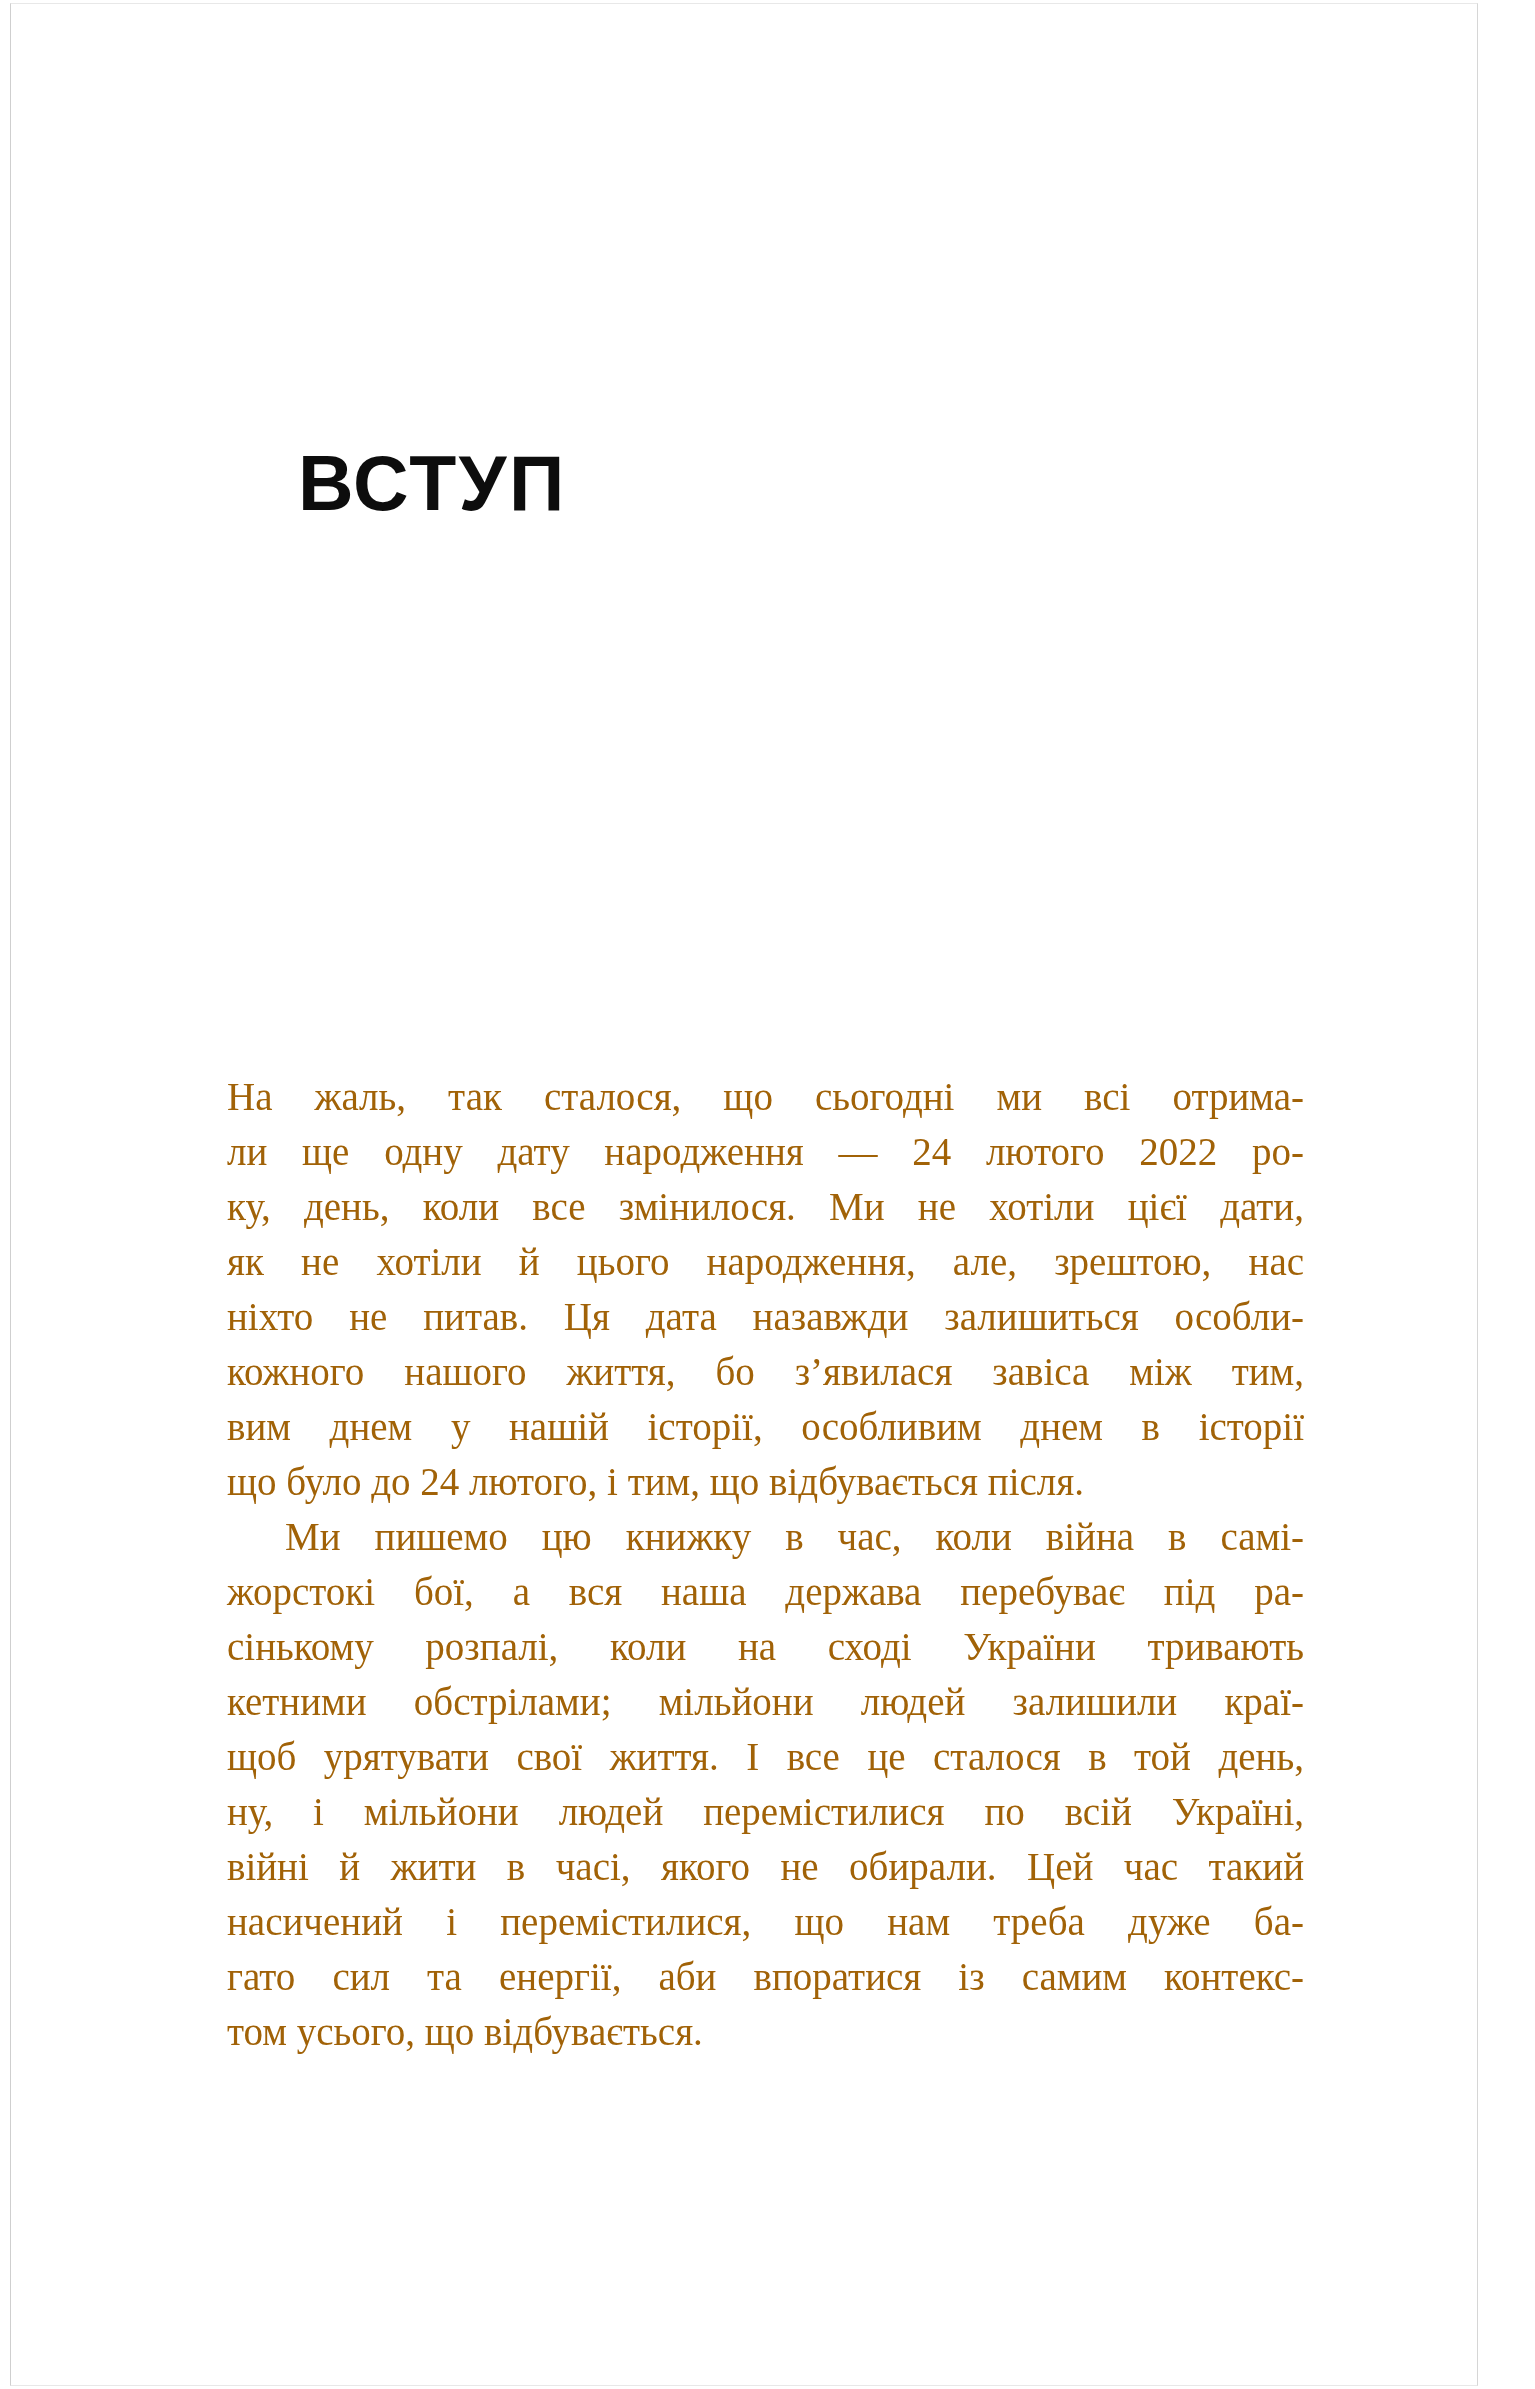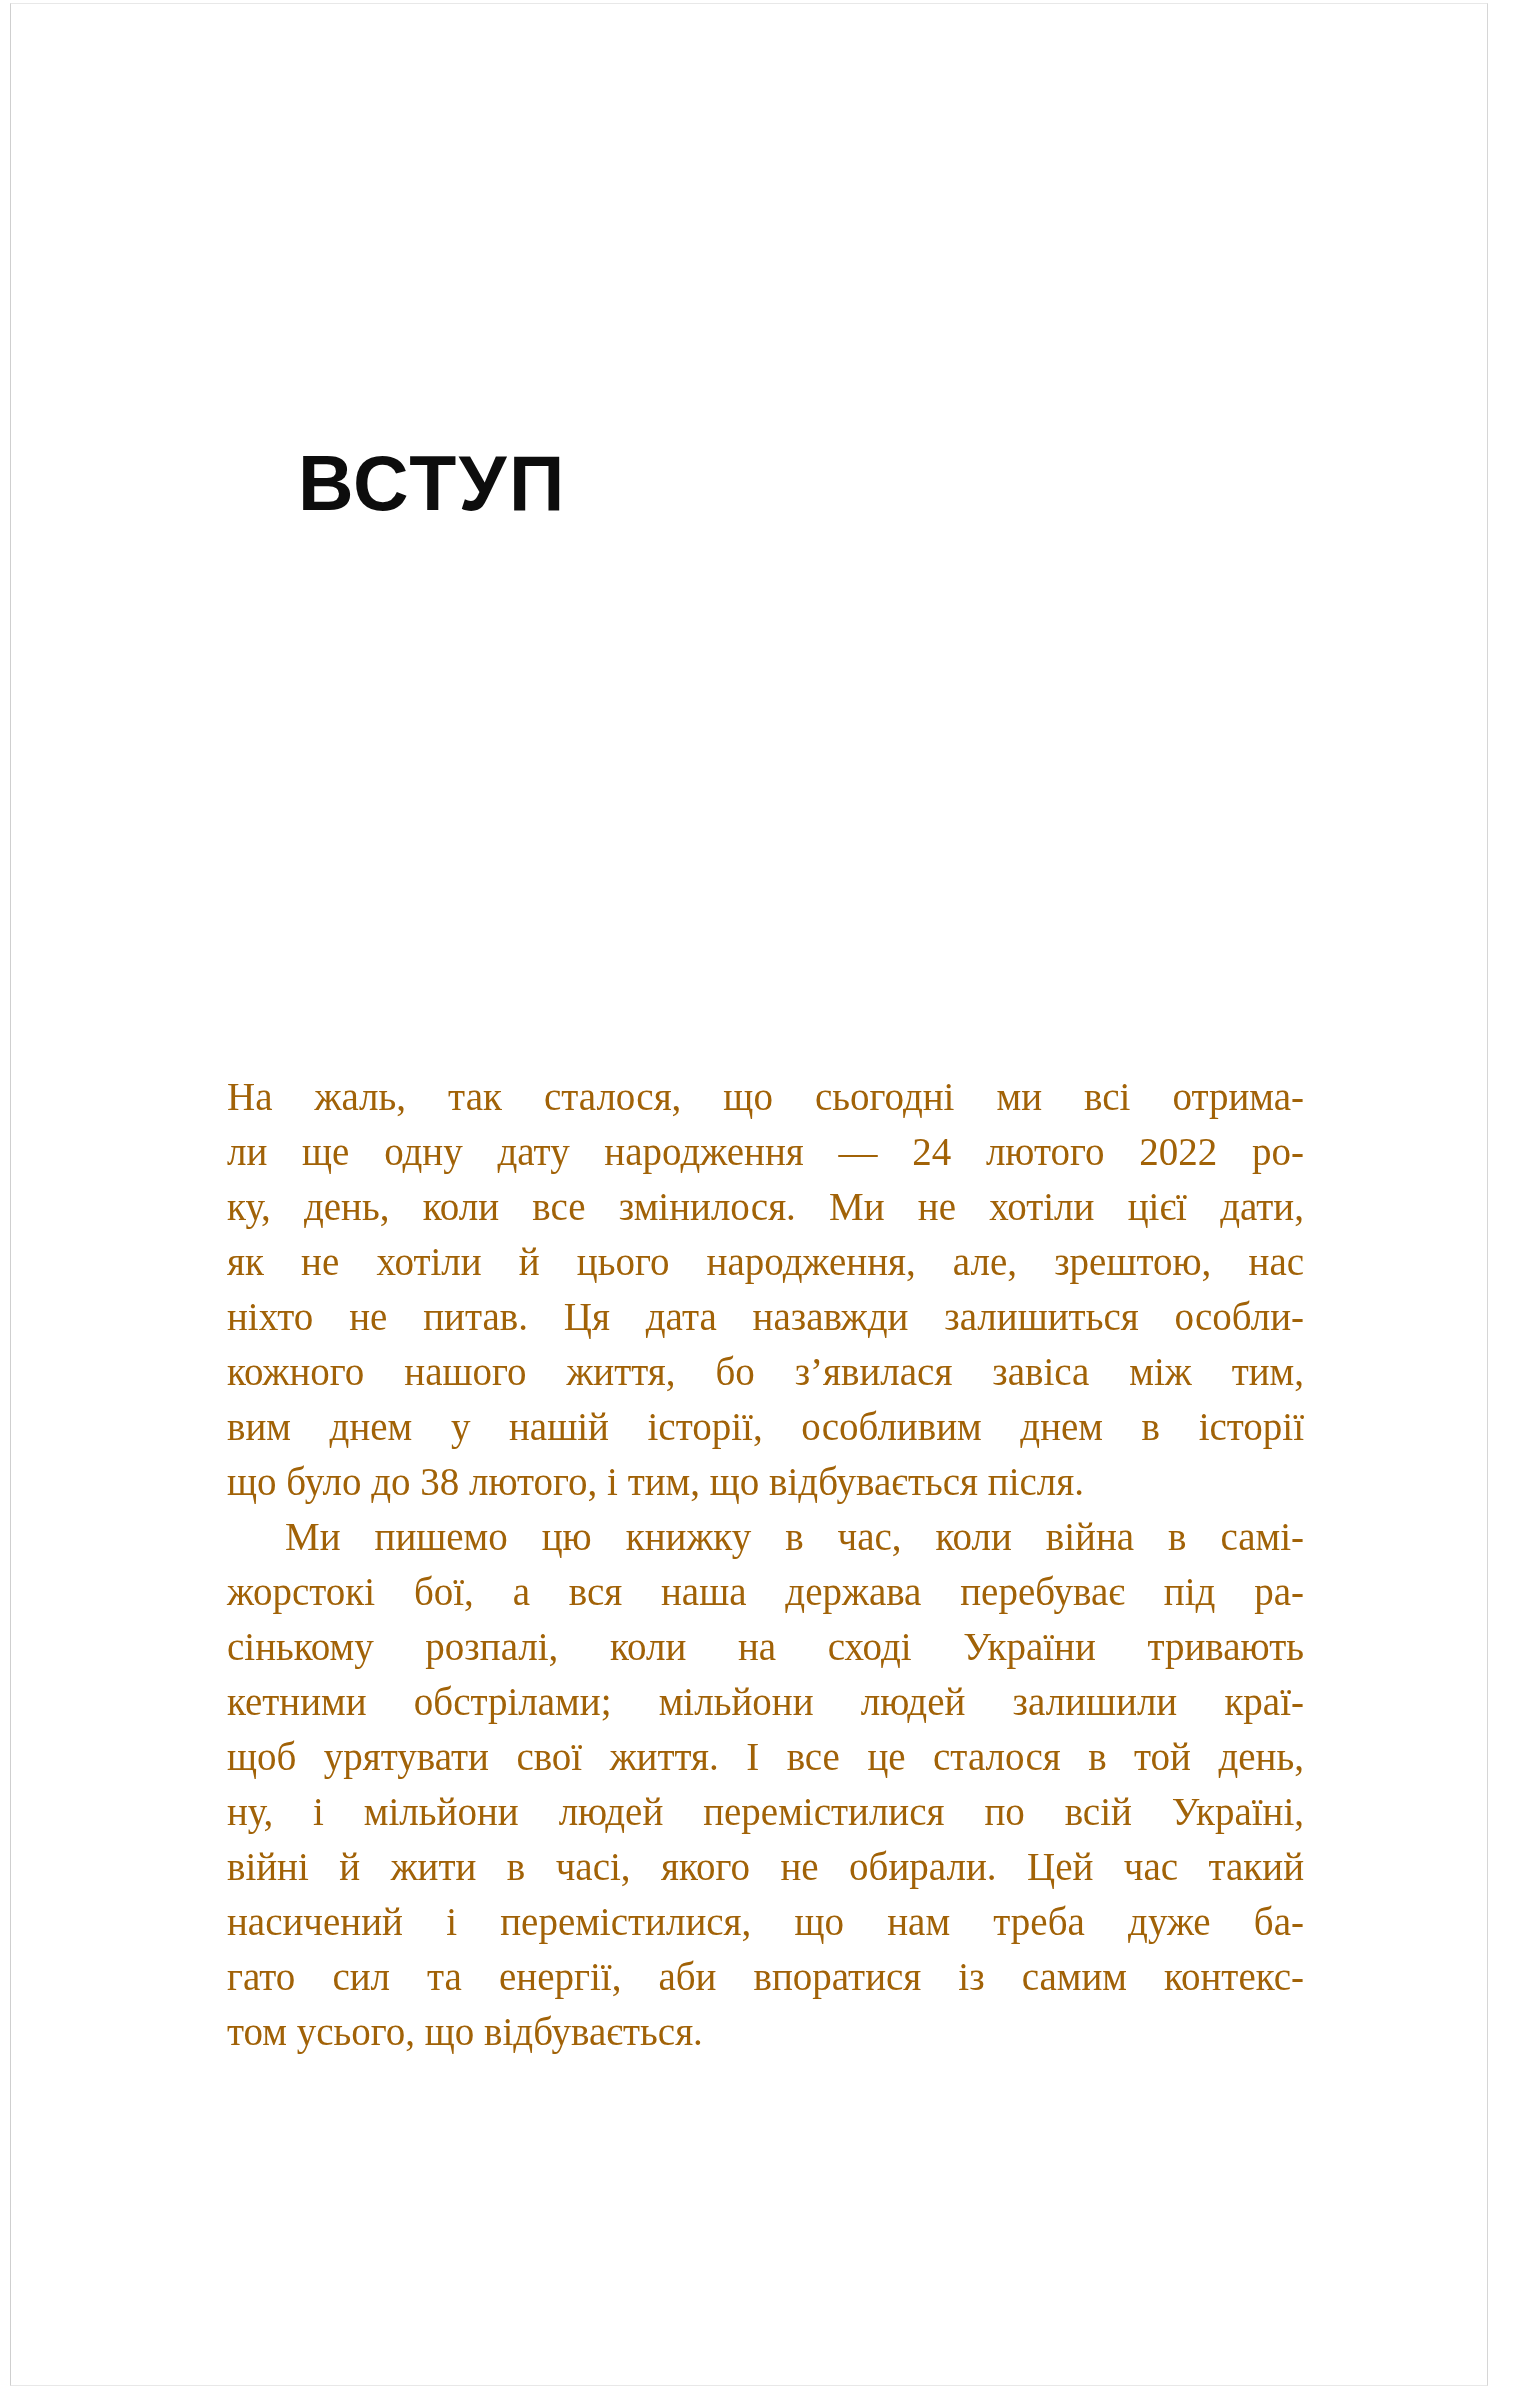--- a/index.html
+++ b/index.html
@@ -7,21 +7,20 @@
     padding: 0;
     background: #ffffff;
     font-family: "Liberation Serif", serif;
   }
   .page {
     position: relative;
     width: 1488px;
     height: 2389px;
     background: #ffffff;
     overflow: hidden;
-    padding-left: 10px;
   }
   
   .scan-frame {
     position: absolute;
     top: 3.2px;
     bottom: 3.2px;
     left: 9.6px;
     right: 9.6px;
     border-left: 1.6px solid #cfcfcf;
     border-right: 1.6px solid #d6d6d6;
@@ -73,21 +72,21 @@
   <h1 class="chapter-title">ВСТУП</h1>
   <div class="text-block" id="text-block">
       <div class="paragraph">
         <div class="line">На жаль, так сталося, що сьогодні ми всі отрима-</div>
         <div class="line">ли ще одну дату народження — 24 лютого 2022 ро-</div>
         <div class="line">ку, день, коли все змінилося. Ми не хотіли цієї дати,</div>
         <div class="line">як не хотіли й цього народження, але, зрештою, нас</div>
         <div class="line">ніхто не питав. Ця дата назавжди залишиться особли-</div>
         <div class="line">кожного нашого життя, бо з’явилася завіса між тим,</div>
         <div class="line">вим днем у нашій історії, особливим днем в історії</div>
-        <div class="line last">що було до 38 лютого, і тим, що відбувається після.</div>
+        <div class="line last">що було до 24 лютого, і тим, що відбувається після.</div>
       </div>
       <div class="paragraph">
         <div class="line indent">Ми пишемо цю книжку в час, коли війна в самі-</div>
         <div class="line">жорстокі бої, а вся наша держава перебуває під ра-</div>
         <div class="line">сінькому розпалі, коли на сході України тривають</div>
         <div class="line">кетними обстрілами; мільйони людей залишили краї-</div>
         <div class="line">щоб урятувати свої життя. І все це сталося в той день,</div>
         <div class="line">ну, і мільйони людей перемістилися по всій Україні,</div>
         <div class="line">війні й жити в часі, якого не обирали. Цей час такий</div>
         <div class="line">насичений і перемістилися, що нам треба дуже ба-</div>

